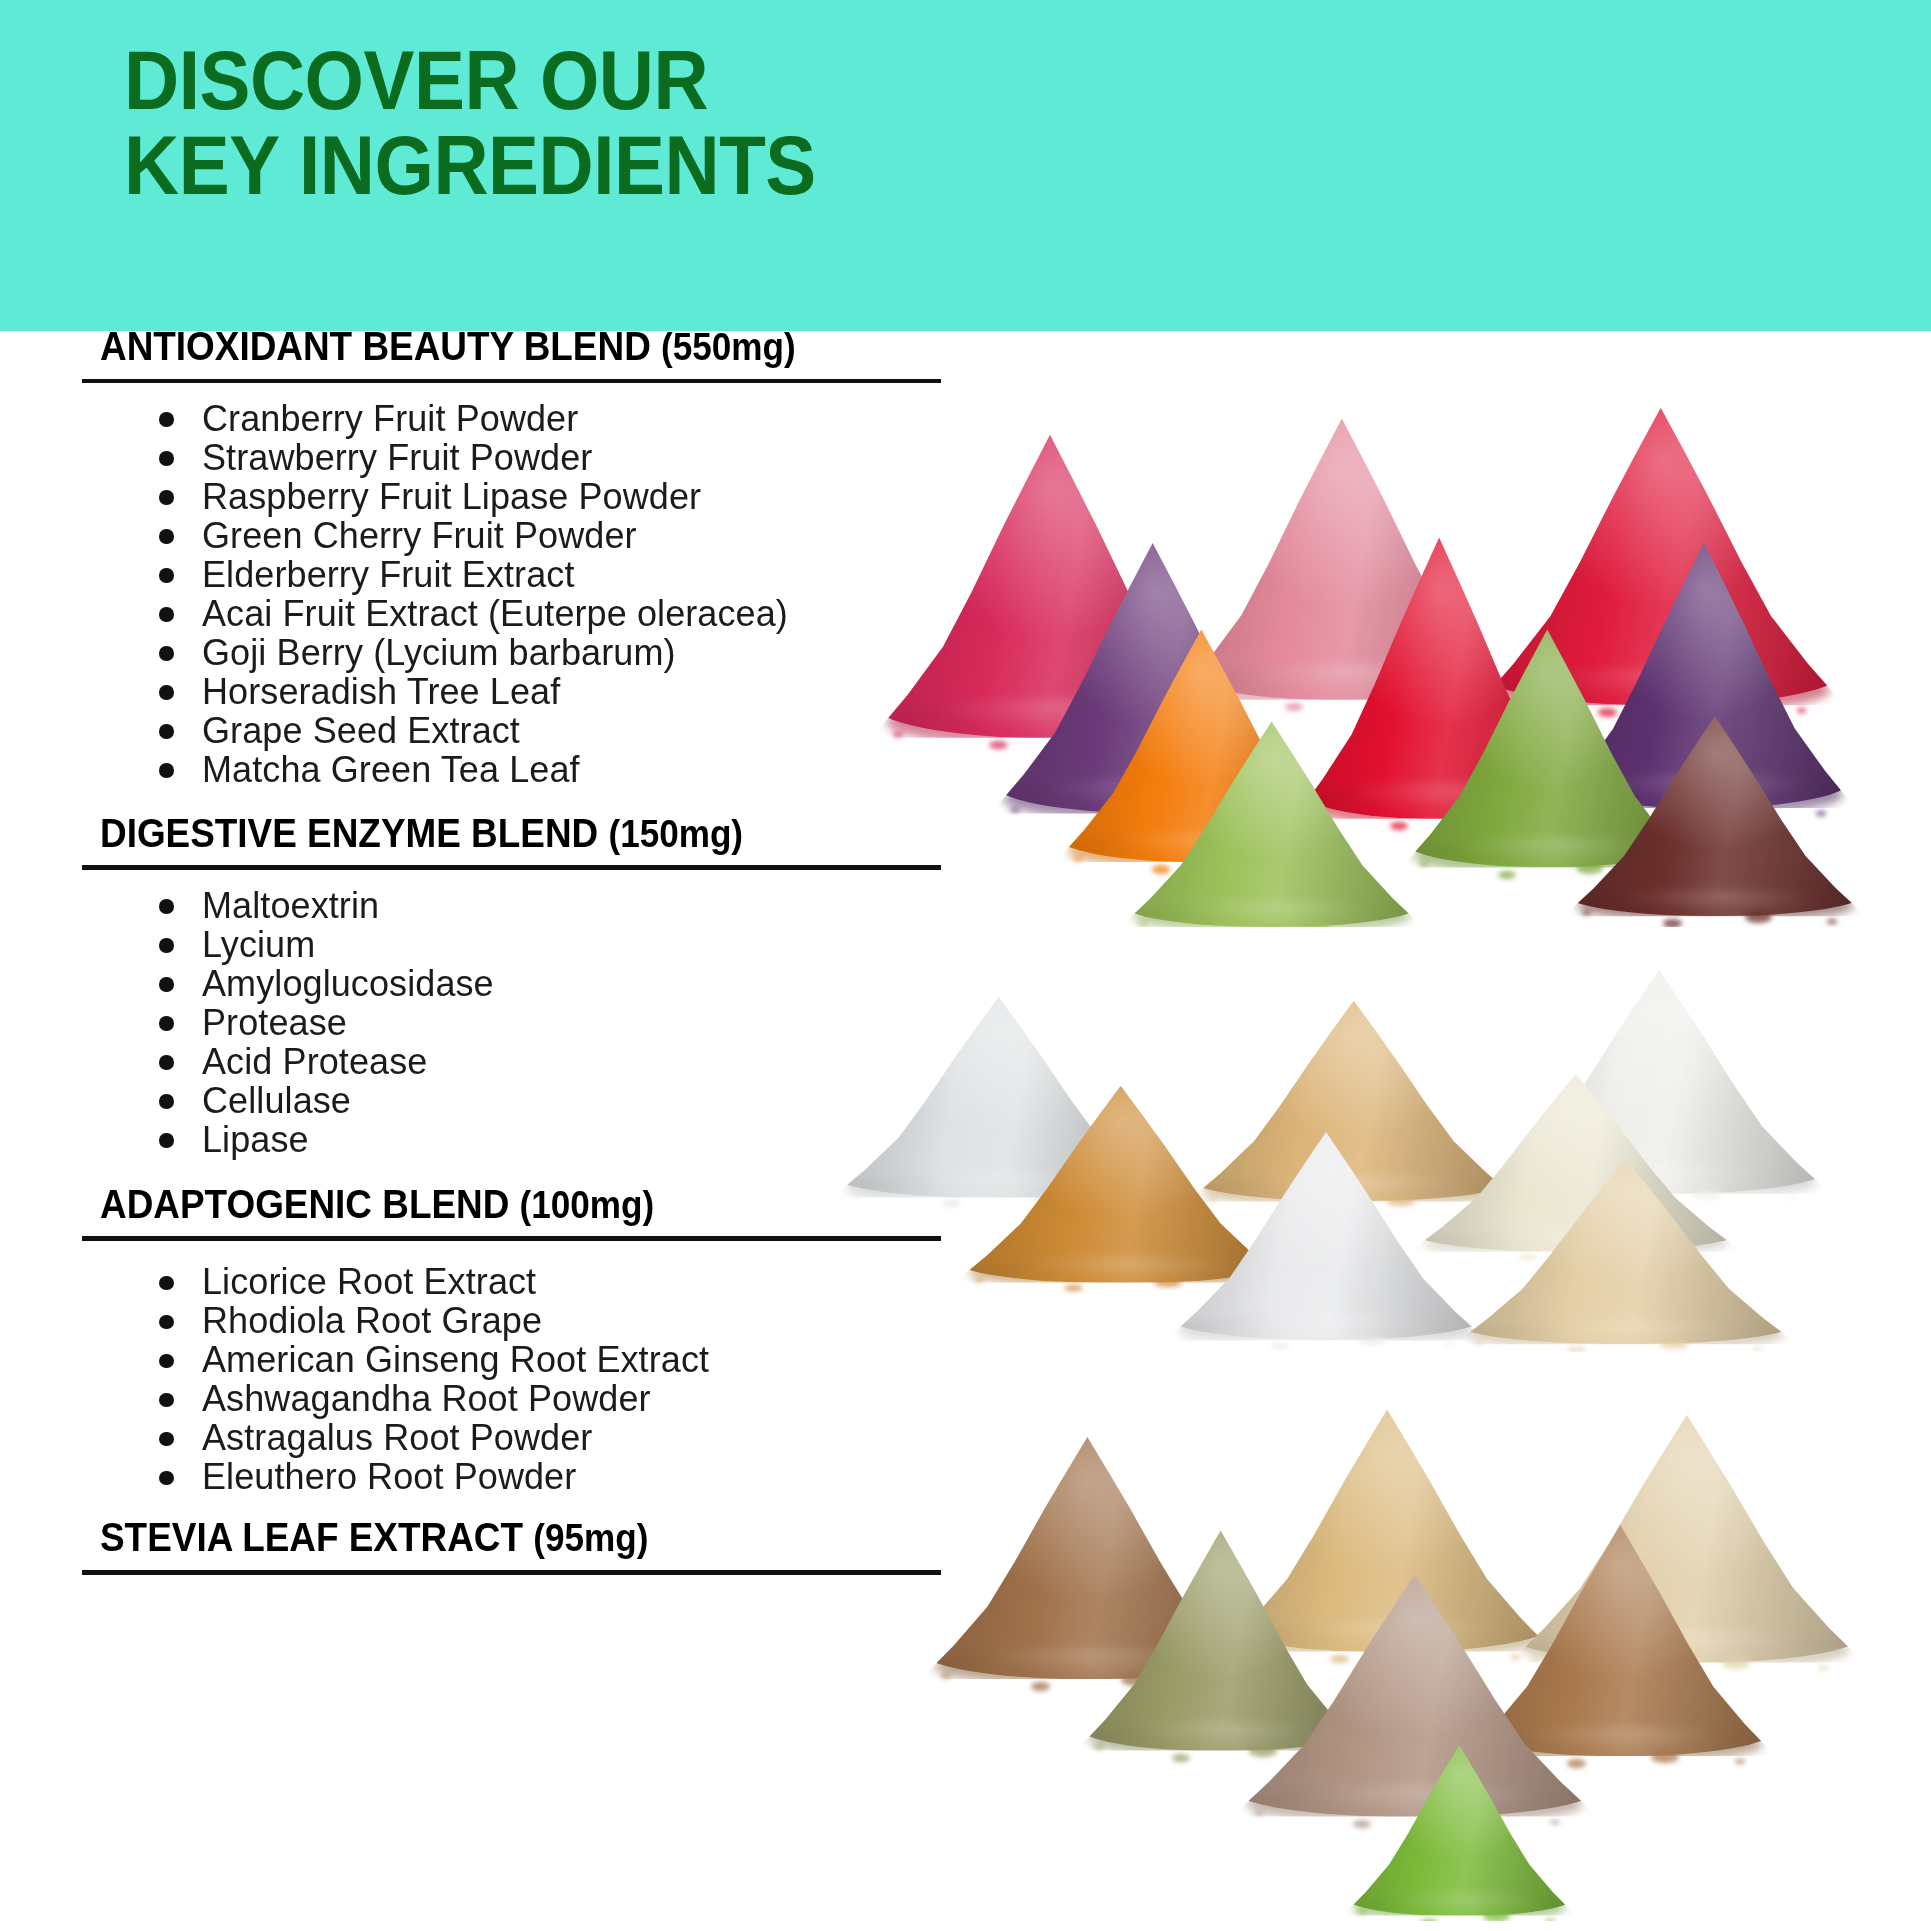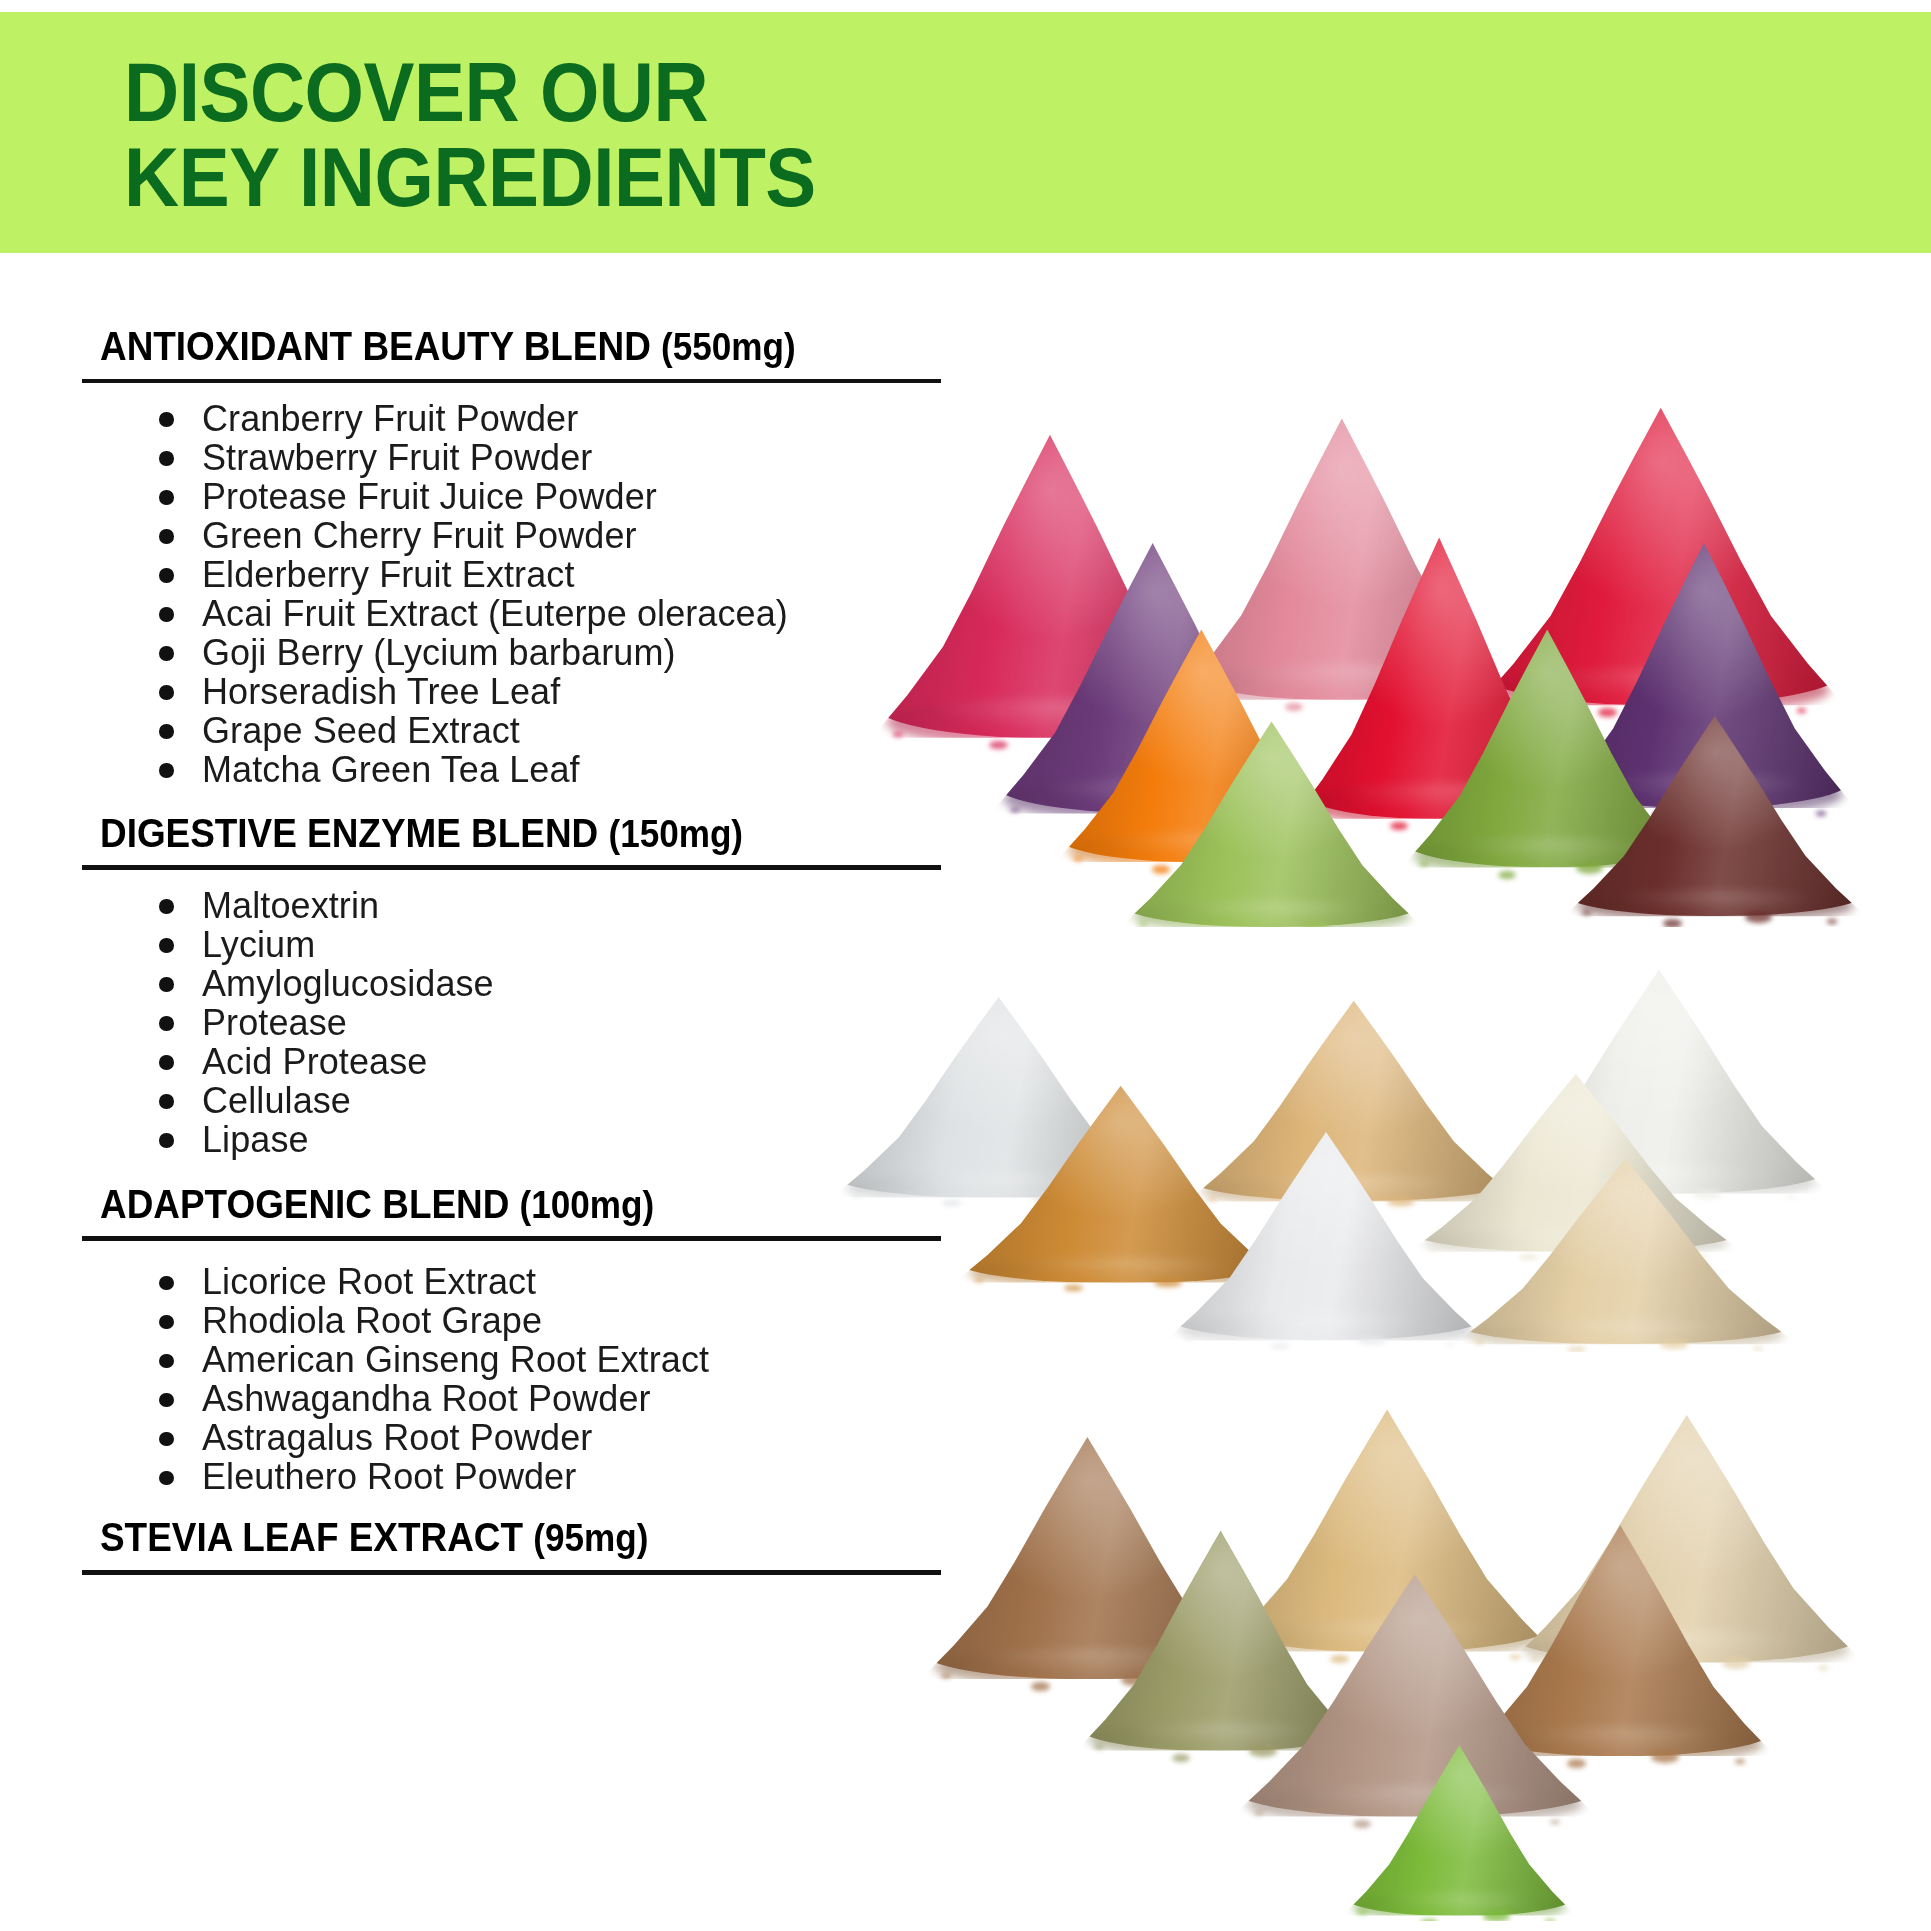--- a/index.html
+++ b/index.html
@@ -6,23 +6,23 @@
   html, body {
     width: 1931px; height: 1931px;
     background: #ffffff;
     font-family: "Liberation Sans", sans-serif;
     overflow: hidden;
   }
   .page { position: relative; width: 1931px; height: 1931px; background: #ffffff; }
 
   
   .header-band {
-    position: absolute; left: 0; top: 12px;
-    width: 1931px; height: 241px;
-    background: #bef264;
+    position: absolute; left: 0; top: 0;
+    width: 1931px; height: 331px;
+    background: #5eead4;
   }
   .header-title {
     position: absolute; left: 124px; top: 39px;
     color: #0b6b1e;
     font-family: "Liberation Sans Narrow", "Liberation Sans", sans-serif;
     font-weight: 700;
     font-size: 83px;
     line-height: 1.02;
     letter-spacing: -0.5px;
     transform: scaleX(0.92);
@@ -256,21 +256,21 @@
 
     <div class="blend s1">
       <div class="blend-head">
         <span>ANTIOXIDANT BEAUTY BLEND</span>
         <span class="dose">(550mg)</span>
       </div>
       <div class="rule"></div>
       <ul class="ing-list">
         <li class="ing-item">Cranberry Fruit Powder</li>
         <li class="ing-item">Strawberry Fruit Powder</li>
-        <li class="ing-item">Protease Fruit Juice Powder</li>
+        <li class="ing-item">Raspberry Fruit Lipase Powder</li>
         <li class="ing-item">Green Cherry Fruit Powder</li>
         <li class="ing-item">Elderberry Fruit Extract</li>
         <li class="ing-item">Acai Fruit Extract (Euterpe oleracea)</li>
         <li class="ing-item">Goji Berry (Lycium barbarum)</li>
         <li class="ing-item">Horseradish Tree Leaf</li>
         <li class="ing-item">Grape Seed Extract</li>
         <li class="ing-item">Matcha Green Tea Leaf</li>
       </ul>
     </div>
 

